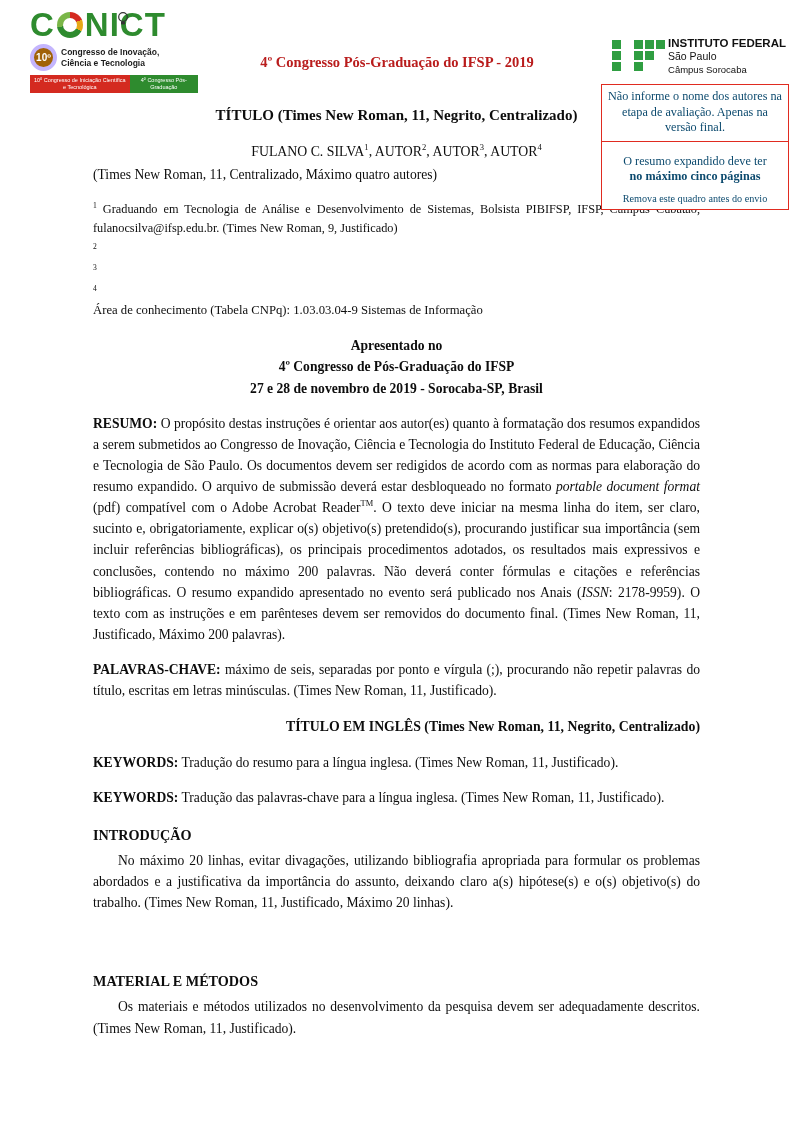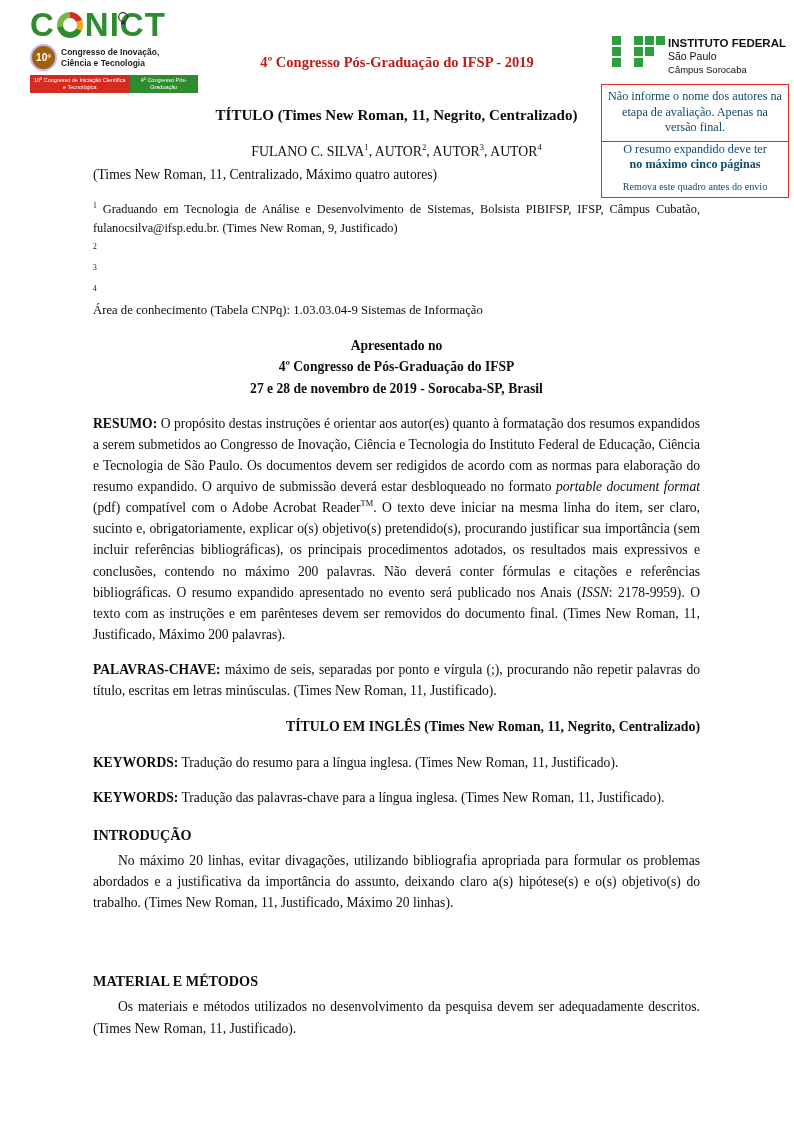--- a/index.html
+++ b/index.html
@@ -26,55 +26,55 @@
     display:inline-block; width:26px; height:26px; border-radius:50%;
     background:conic-gradient(#d42a20 0 18%, #e6a817 18% 33%, #2e8b2e 33% 72%, #7ab648 72% 100%);
     position:relative; margin:0 2px;
   }
   .c-ring::after { content:""; position:absolute; inset:6px; background:#fff; border-radius:50%; }
   .bulb { position:absolute; top:-9px; left:86px; }
 
   .conict-badge-row { display:flex; align-items:center; gap:4px; margin-top:3px; }
   .badge-circle {
     flex:0 0 auto; width:27px; height:27px; border-radius:50%;
-    background:#a16207; border:2px solid #c4b5fd; color:#fff;
+    background:#a16207; border:4px solid #c4b5fd; color:#fff;
     font-family:"Liberation Sans", sans-serif; font-weight:bold; font-size:10px;
     display:flex; align-items:center; justify-content:center;
   }
   .badge-text {
     font-family:"Liberation Sans", sans-serif; font-size:8.5px; font-weight:bold;
     color:#1c1c1c; line-height:1.2;
   }
   .conict-band { display:flex; margin-top:4px; width:168px; font-family:"Liberation Sans", sans-serif; }
   .band-red, .band-green { color:#fff; font-size:5.5px; line-height:1.3; padding:2px 3px; text-align:center; }
   .band-red { background:#d42a20; flex:1.5; }
   .band-green { background:#2e8b2e; flex:1; }
 
   .congress-title {
     position:absolute; left:0; right:0; top:52px; text-align:center;
     font-weight:bold; font-size:14.5px; color:#b91c1c;
   }
 
-  .ifsp { position:absolute; right:8px; top:36px; display:flex; align-items:flex-start; gap:3px; }
+  .ifsp { position:absolute; right:8px; top:36px; display:flex; align-items:center; gap:3px; }
   .ifsp-grid { display:grid; grid-template-columns:repeat(5,9px); grid-auto-rows:9px; gap:2px; }
   .sq { width:9px; height:9px; }
   .sq.on { background:#2f9e41; }
   .ifsp-text { font-family:"Liberation Sans", sans-serif; line-height:1.25; color:#111; }
   .ifsp-l1 { font-weight:bold; font-size:11.5px; }
   .ifsp-l2 { font-size:10.5px; }
   .ifsp-l3 { font-size:9.5px; }
 
   
   .warning-box {
     position:absolute; left:601px; top:84px; width:188px; z-index:5;
     border:1.6px solid #e02b20; background:#fff; color:#0c4a6e;
     text-align:center; font-size:12.2px; line-height:1.28;
   }
   .wb-sec1 { padding:4px 6px 5px; }
-  .wb-sec2 { border-top:1.6px solid #e02b20; padding:0 6px 4px; }
+  .wb-sec2 { border-top:1.6px solid #e02b20; padding:12px 6px 4px; }
   .wb-bold { font-weight:bold; display:block; }
   .wb-small { font-size:10.2px; margin-top:7px; }
 
   
   .content { padding:0 94px 0 93px; }
   .doc-title { text-align:center; font-weight:bold; font-size:15px; margin-top:8px; }
   .authors { text-align:center; font-size:13.8px; margin-top:15px; }
   .authors-note { text-align:left; margin-top:3px; }
   sup { font-size:0.62em; line-height:0; vertical-align:super; }
 

